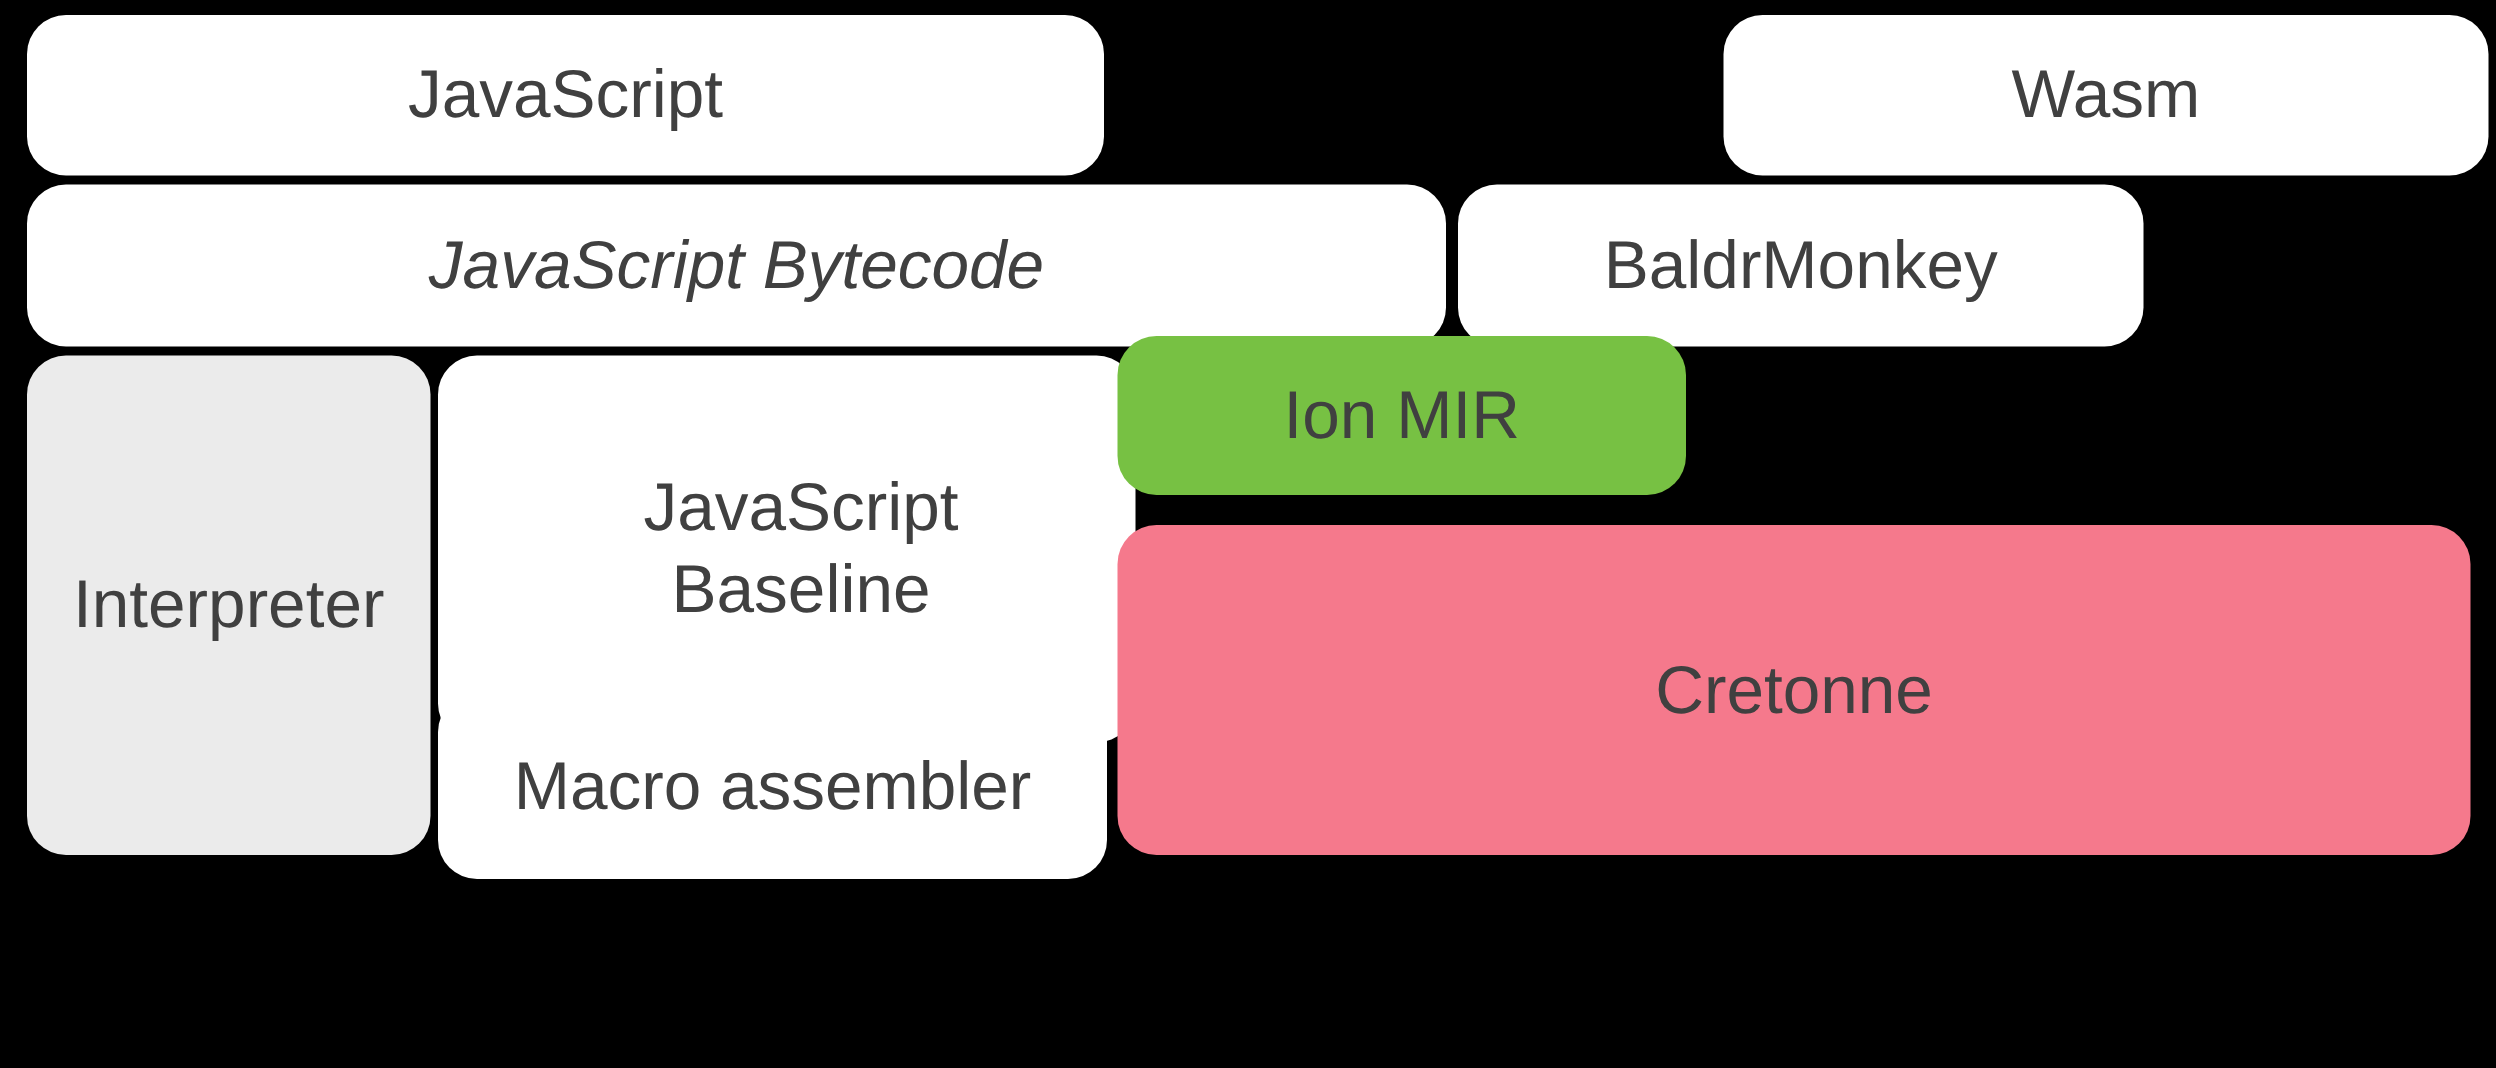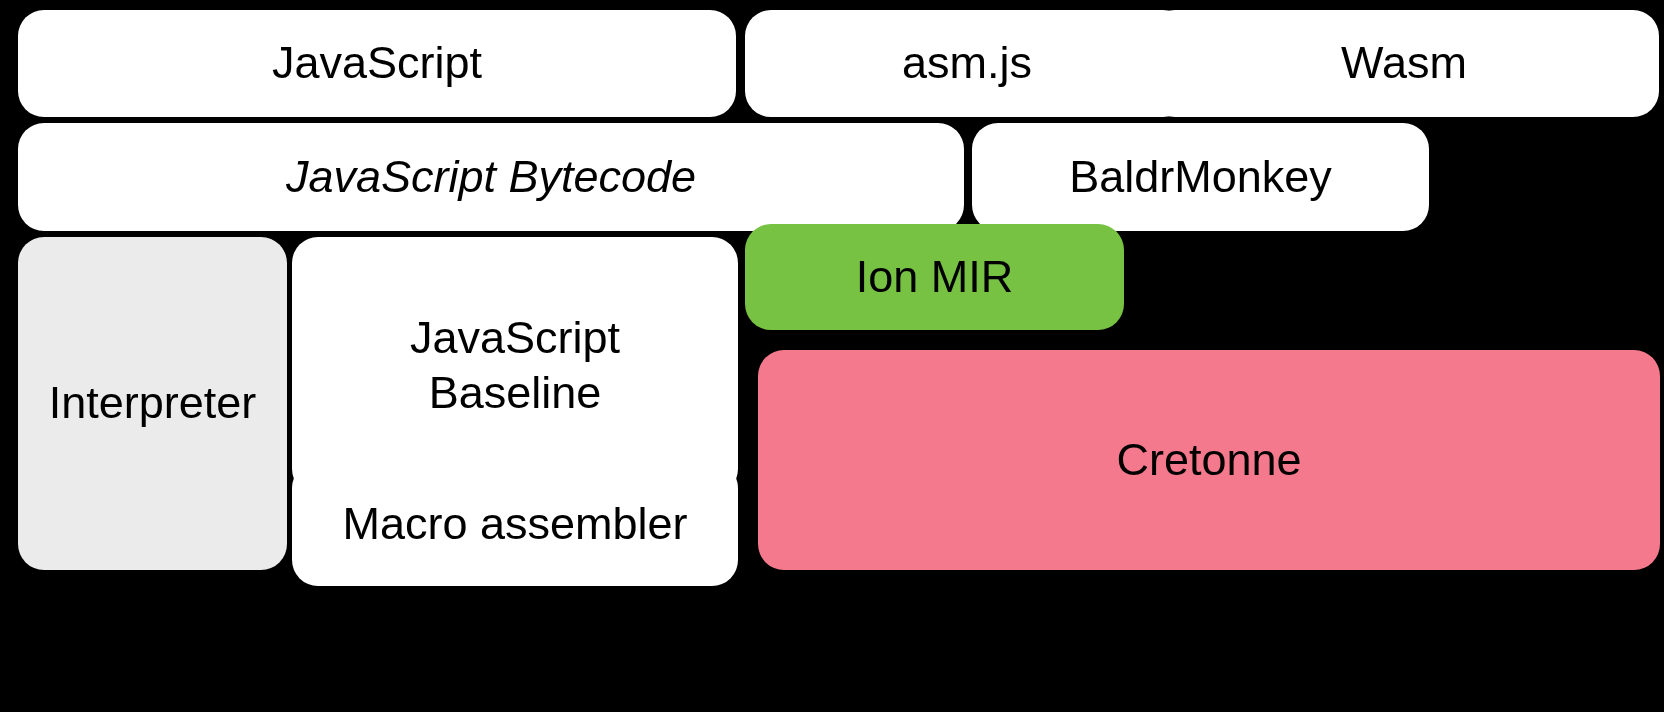--- a/index.html
+++ b/index.html
@@ -17,55 +17,52 @@
   }
   .node {
     position: absolute;
     border-radius: 26px;
     display: flex;
     align-items: center;
     justify-content: center;
     text-align: center;
     font-size: 45px;
     line-height: 1.22;
-    color: #000000;
+    color: #404040;
     letter-spacing: 0px;
   }
   .fill-white { background: #ffffff; }
   .fill-gray  { background: #ebebeb; }
   .fill-green { background: #77c143; }
-  .fill-pink  { background: #f5798c; margin-left: 13px; }
+  .fill-pink  { background: #f5798c; }
 
   .p-javascript  { left: 18px;   top: 10px;  width: 718px;  height: 107px; }
   .p-asmjs       { left: 745px;  top: 10px;  width: 444px;  height: 107px; }
   .p-wasm        { left: 1149px; top: 10px;  width: 510px;  height: 107px; }
   .p-bytecode    { left: 18px;   top: 123px; width: 946px;  height: 108px; font-style: italic; }
   .p-baldrmonkey { left: 972px;  top: 123px; width: 457px;  height: 108px; }
   .p-interpreter { left: 18px;   top: 237px; width: 269px;  height: 333px; }
-  .p-baseline    { left: 292px;  top: 237px; width: 446px;  height: 258px; }
+  .p-baseline    { left: 292px;  top: 237px; width: 446px;  height: 258px; padding-left: 19px; }
   .p-ionmir      { left: 745px;  top: 224px; width: 379px;  height: 106px; }
   .p-cretonne    { left: 745px;  top: 350px; width: 902px;  height: 220px; }
   .p-macro       { left: 292px;  top: 462px; width: 446px;  height: 124px; }
   .p-native      { left: 292px;  top: 577px; width: 1356px; height: 114px; }
 
   
   .p-baseline .label { max-width: 290px; }
 </style>
 </head>
 <body>
 
 <div class="canvas">
 
   <div class="node fill-white p-javascript">
     <span class="label">JavaScript</span>
   </div>
 
-  <div class="node fill-white p-asmjs">
-    <span class="label">asm.js</span>
-  </div>
 
   <div class="node fill-white p-wasm">
     <span class="label">Wasm</span>
   </div>
 
   <div class="node fill-white p-bytecode">
     <span class="label">JavaScript Bytecode</span>
   </div>
 
   <div class="node fill-gray p-interpreter">

